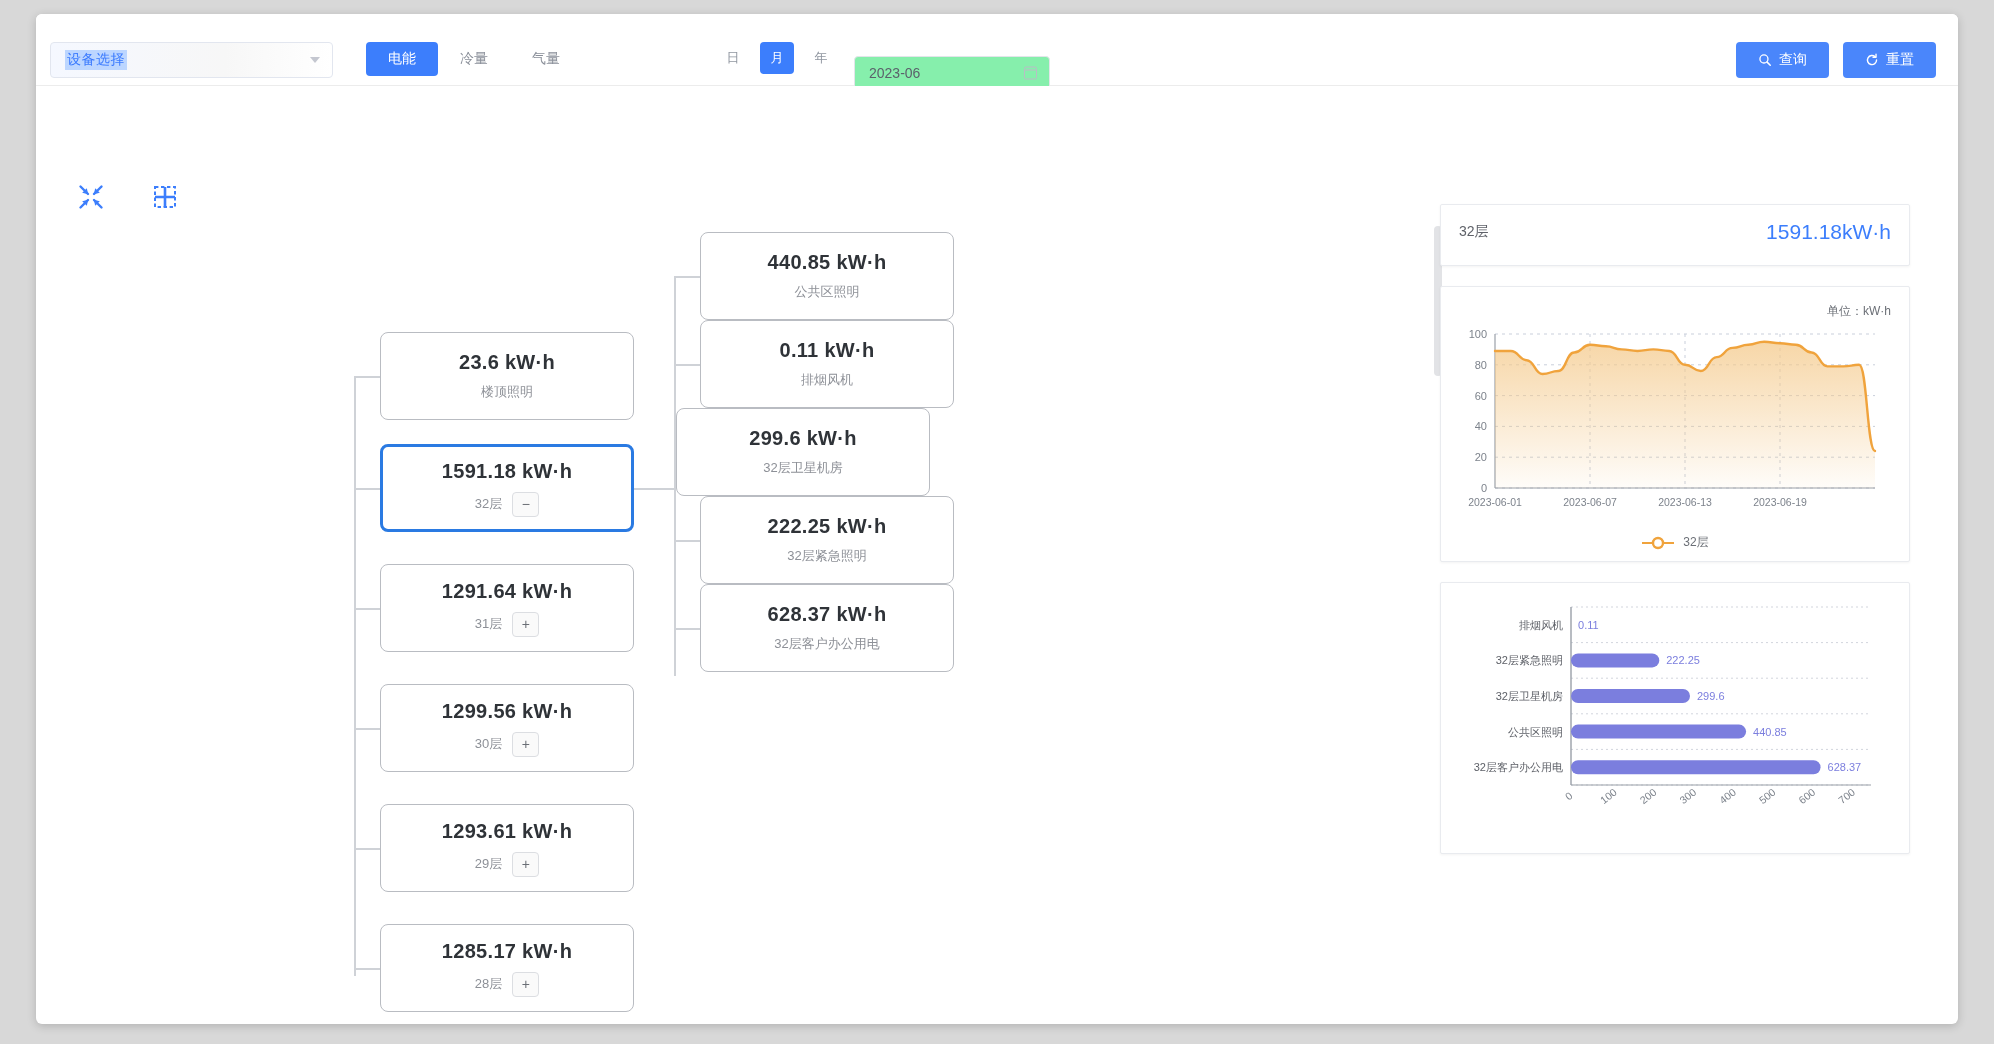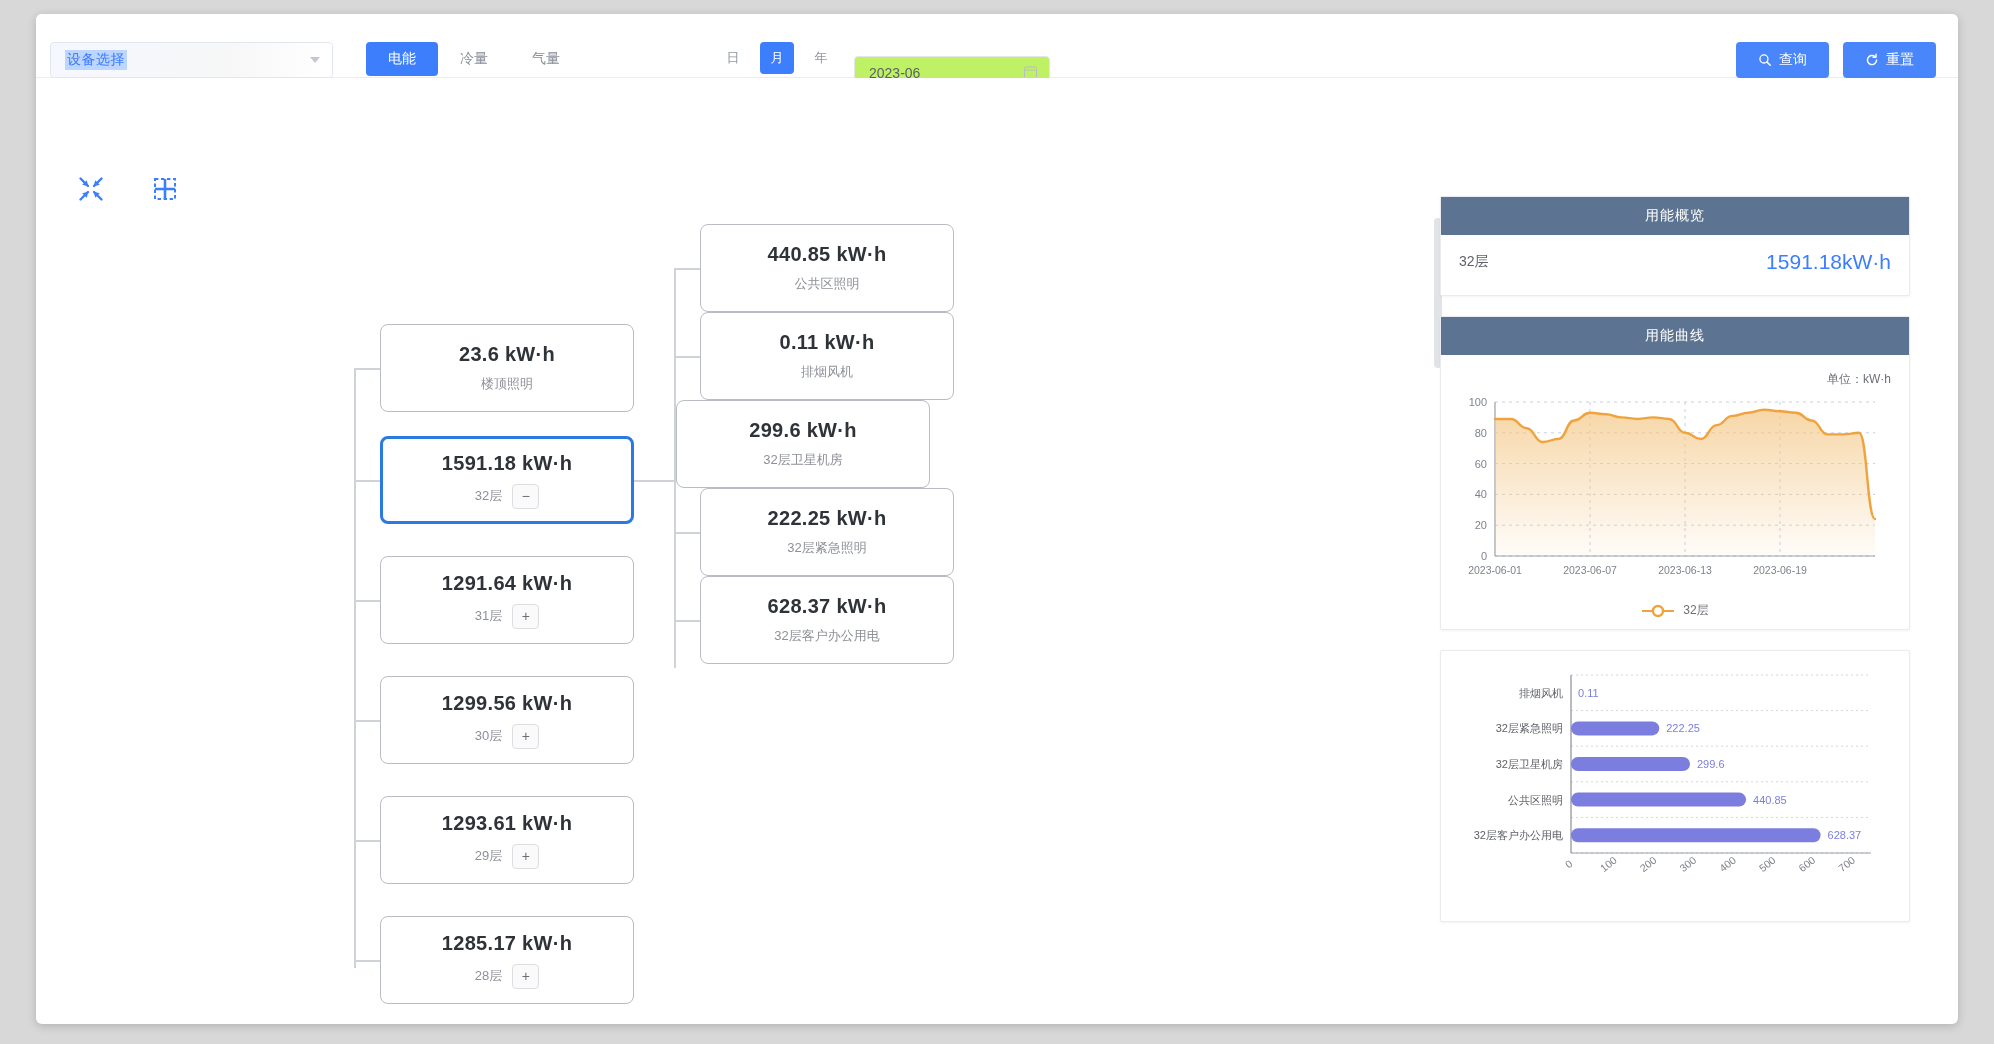--- a/index.html
+++ b/index.html
@@ -16,21 +16,21 @@
     width: 1922px; height: 1010px;
     background: #ffffff;
     border-radius: 6px;
     box-shadow: 0 2px 10px rgba(0,0,0,0.18);
     overflow: hidden;
   }
 
   
   .toolbar {
     position: relative;
-    height: 64px;
+    height: 72px;
     border-bottom: 1px solid #ececec;
     background: #fff;
   }
   .device-select {
     position: absolute; left: 14px; top: 28px;
     width: 283px; height: 36px;
     border: 1px solid #e2e6ef;
     border-radius: 4px;
     background: linear-gradient(90deg,#f5f8ff 0%,#f7f7f7 62%,#ffffff 100%);
     display: flex; align-items: center;
@@ -69,21 +69,21 @@
     font-size: 13px; color: #9096a0; cursor: pointer;
     border-radius: 4px; margin-right: 10px;
   }
   .per-btn.active { background: #3c7efc; color: #fff; }
 
   .date-input {
     position: absolute; left: 818px; top: 42px;
     width: 196px; height: 34px;
     border: 1px solid #e3e5ea;
     border-radius: 4px;
-    background: #bef264;
+    background: #86efac;
     display: flex; align-items: center;
     font-size: 14px; color: #5b616b;
   }
   .date-input .dv { margin-left: 14px; }
   .date-input .cal-icon {
     position: absolute; right: 12px; top: 50%; transform: translateY(-50%);
     width: 13px; height: 13px; border: 1.4px solid #b9bdc6; border-radius: 2px;
   }
   .date-input .cal-icon:after {
     content:""; position:absolute; left:-1.4px; top:1.5px; width:13px; height:1.4px; background:#b9bdc6;
@@ -353,31 +353,29 @@
       </div>
     </div>
 
     <div class="tree-vscroll">
       <div class="thumb"></div>
     </div>
 
     <div class="panels">
 
       <div class="panel">
-        <div class="panel-head">用能概览</div>
         <div class="panel-body" style="padding:4px 18px 10px;">
           <div class="ov-row">
             <span class="ov-name">32层</span>
             <span class="ov-val">1591.18kW·h</span>
           </div>
         </div>
       </div>
 
       <div class="panel">
-        <div class="panel-head">用能曲线</div>
         <div class="panel-body" style="padding:12px 10px 4px;">
           <div class="unit-label">单位：kW·h</div>
           <svg id="curve-svg" width="448" height="208" viewBox="0 0 448 208">
               <line x1="44" y1="168" x2="424" y2="168" stroke="#c9cfdb" stroke-width="1" stroke-dasharray="3 4"></line>
               <text x="36" y="172" text-anchor="end" font-size="11" fill="#7d838c">0</text>
               <line x1="44" y1="137.2" x2="424" y2="137.2" stroke="#c9cfdb" stroke-width="1" stroke-dasharray="3 4"></line>
               <text x="36" y="141.2" text-anchor="end" font-size="11" fill="#7d838c">20</text>
               <line x1="44" y1="106.4" x2="424" y2="106.4" stroke="#c9cfdb" stroke-width="1" stroke-dasharray="3 4"></line>
               <text x="36" y="110.4" text-anchor="end" font-size="11" fill="#7d838c">40</text>
               <line x1="44" y1="75.6" x2="424" y2="75.6" stroke="#c9cfdb" stroke-width="1" stroke-dasharray="3 4"></line>

